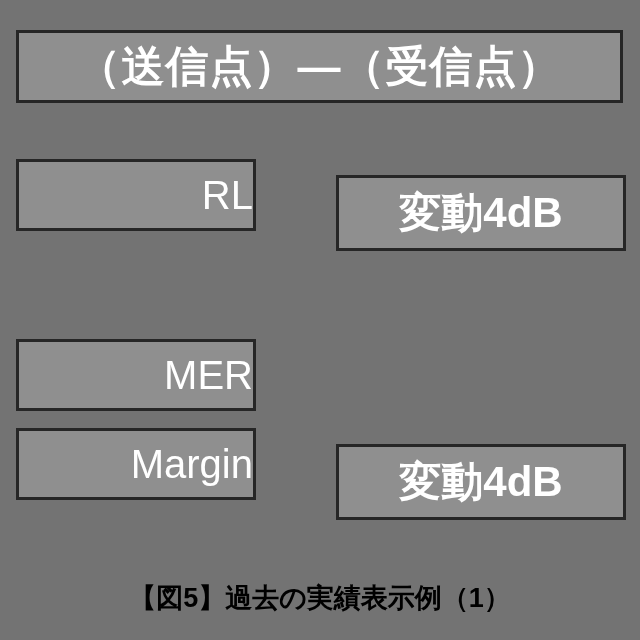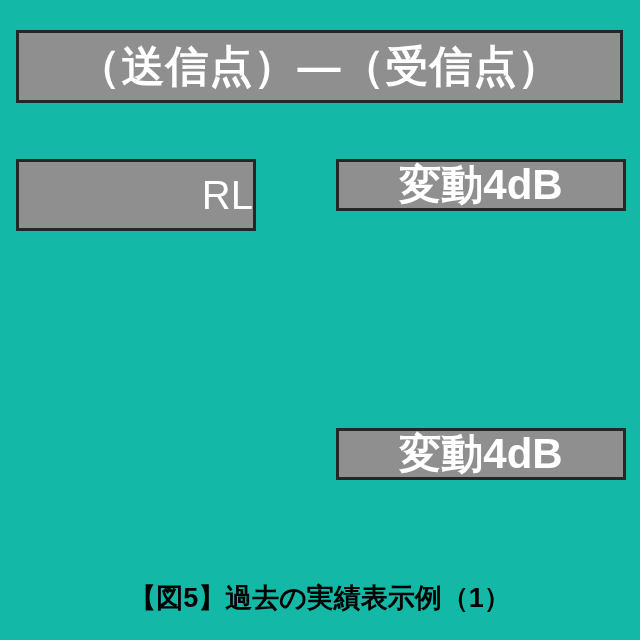--- a/index.html
+++ b/index.html
@@ -4,21 +4,21 @@
 <style>
   html, body {
     margin: 0;
     padding: 0;
     background: #ffffff;
   }
   .canvas {
     position: relative;
     width: 640px;
     height: 640px;
-    background: #14b8a6;
+    background: #737373;
     font-family: "Liberation Sans", "DejaVu Sans", sans-serif;
     overflow: hidden;
   }
   .box {
     position: absolute;
     box-sizing: border-box;
     background: #8f8f8f;
     border: 3px solid #262626;
     color: #ffffff;
     display: flex;
@@ -39,23 +39,24 @@
     left: 16px;
     width: 240px;
     height: 72px;
     font-size: 40px;
     font-weight: 400;
     justify-content: flex-end;
   }
   .value-box {
     left: 336px;
     width: 290px;
-    height: 52px;
+    height: 76px;
     font-size: 42px;
     font-weight: bold;
+    margin-top: 16px;
   }
   .row-0 { top: 159px; }
   .row-1 { top: 249px; }
   .row-2 { top: 339px; }
   .row-3 { top: 428px; }
   .caption {
     position: absolute;
     left: 0;
     right: 0;
     top: 580px;
@@ -75,20 +76,26 @@
   </div>
 
   <div class="box metric-box row-0">
     <span>RL</span>
   </div>
   <div class="box value-box row-0">
     <span>変動4dB</span>
   </div>
 
 
+  <div class="box metric-box row-2">
+    <span>MER</span>
+  </div>
 
+  <div class="box metric-box row-3">
+    <span>Margin</span>
+  </div>
   <div class="box value-box row-3">
     <span>変動4dB</span>
   </div>
 
   <div class="caption">【図5】過去の実績表示例（1）</div>
 
 </div>
 
 </body></html>

